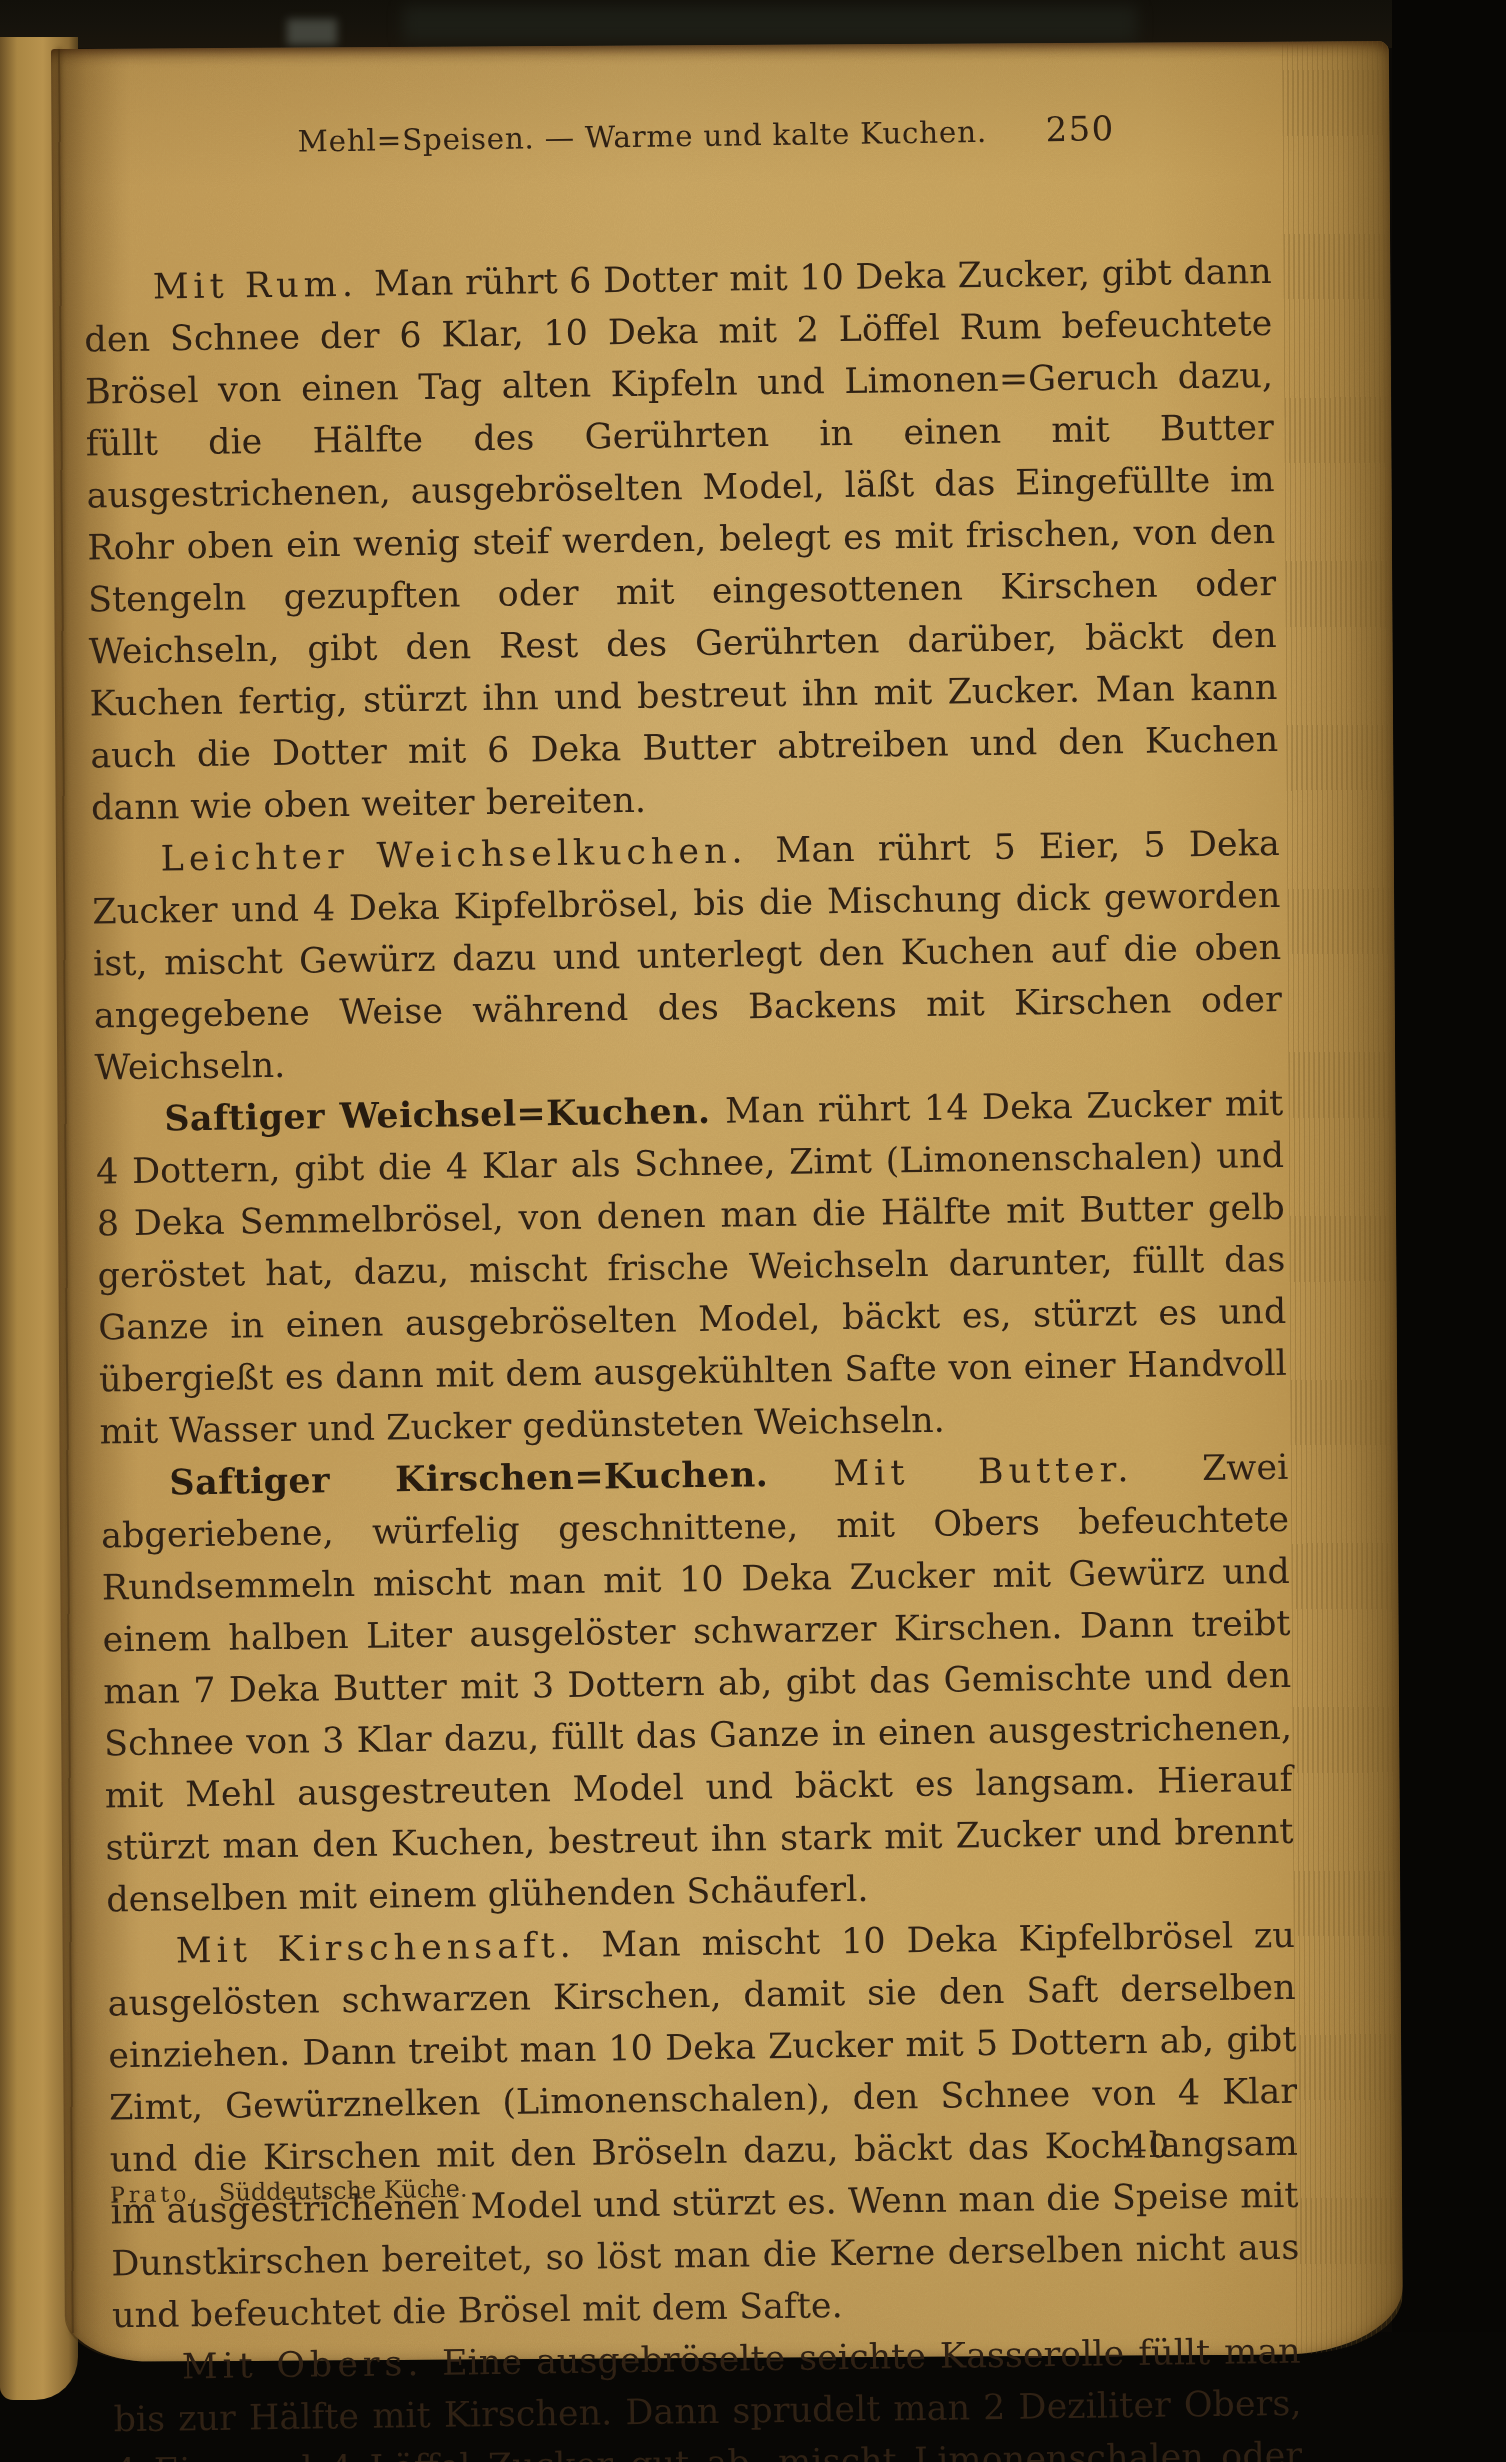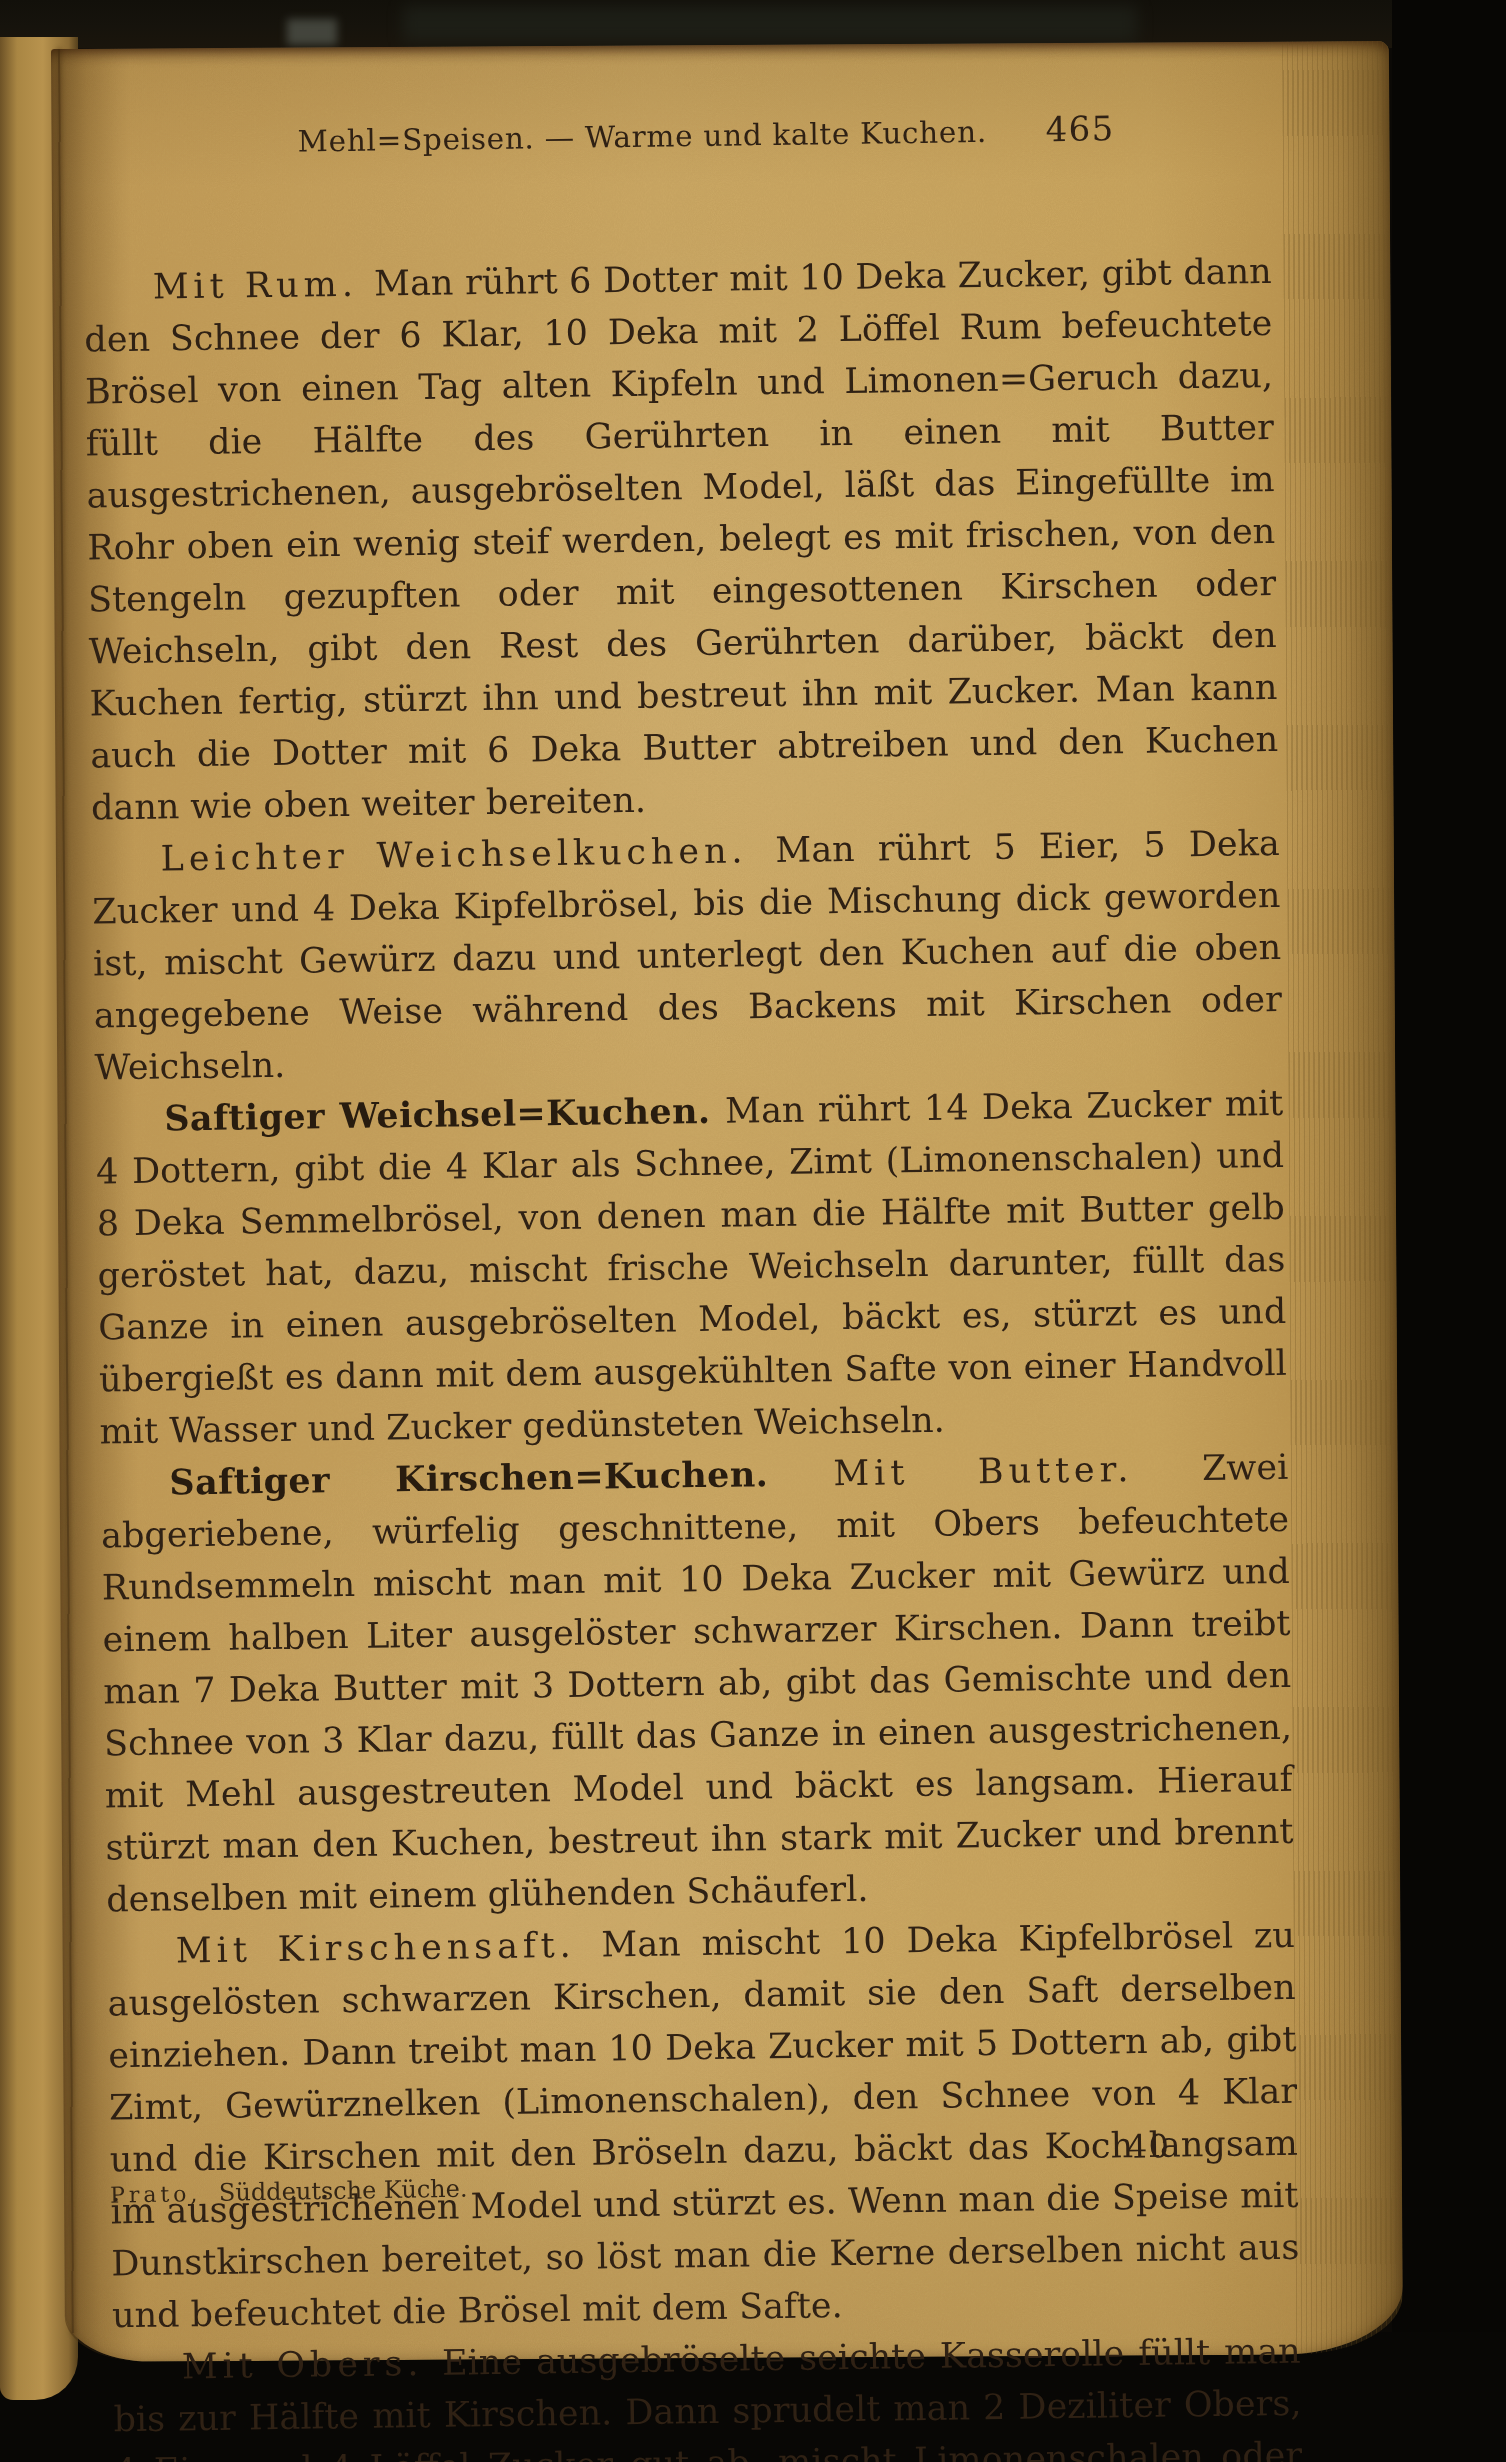--- a/index.html
+++ b/index.html
@@ -127,21 +127,21 @@
     <rect width="100%" height="100%" filter="url(#paperNoise)"></rect>
   </svg>
 
   <div class="fore-edge"></div>
   <div class="gutter-shadow"></div>
   <div class="gutter-crease"></div>
 
   <div class="content">
     <div class="running-header">
       <span class="running-title">Mehl=Speisen. — Warme und kalte Kuchen.</span>
-      <span class="running-pageno">465</span>
+      <span class="running-pageno">250</span>
     </div>
     <div class="body-text">
         <div class="para"><span class="seg-spaced">Mit Rum. </span><span class="seg-normal">Man rührt 6 Dotter mit 10 Deka Zucker, gibt dann den Schnee der 6 Klar, 10 Deka mit 2 Löffel Rum befeuchtete Brösel von einen Tag alten Kipfeln und Limonen=Geruch dazu, füllt die Hälfte des Gerührten in einen mit Butter ausgestrichenen, ausgebröselten Model, läßt das Eingefüllte im Rohr oben ein wenig steif werden, belegt es mit frischen, von den Stengeln gezupften oder mit eingesottenen Kirschen oder Weichseln, gibt den Rest des Gerührten darüber, bäckt den Kuchen fertig, stürzt ihn und bestreut ihn mit Zucker. Man kann auch die Dotter mit 6 Deka Butter abtreiben und den Kuchen dann wie oben weiter bereiten.</span></div>
         <div class="para"><span class="seg-spaced">Leichter Weichselkuchen. </span><span class="seg-normal">Man rührt 5 Eier, 5 Deka Zucker und 4 Deka Kipfelbrösel, bis die Mischung dick geworden ist, mischt Gewürz dazu und unterlegt den Kuchen auf die oben angegebene Weise während des Backens mit Kirschen oder Weichseln.</span></div>
         <div class="para"><span class="seg-bold">Saftiger Weichsel=Kuchen. </span><span class="seg-normal">Man rührt 14 Deka Zucker mit 4 Dottern, gibt die 4 Klar als Schnee, Zimt (Limonenschalen) und 8 Deka Semmelbrösel, von denen man die Hälfte mit Butter gelb geröstet hat, dazu, mischt frische Weichseln darunter, füllt das Ganze in einen ausgebröselten Model, bäckt es, stürzt es und übergießt es dann mit dem ausgekühlten Safte von einer Handvoll mit Wasser und Zucker gedünsteten Weichseln.</span></div>
         <div class="para"><span class="seg-bold">Saftiger Kirschen=Kuchen. </span><span class="seg-spaced">Mit Butter. </span><span class="seg-normal">Zwei abgeriebene, würfelig geschnittene, mit Obers befeuchtete Rundsemmeln mischt man mit 10 Deka Zucker mit Gewürz und einem halben Liter ausgelöster schwarzer Kirschen. Dann treibt man 7 Deka Butter mit 3 Dottern ab, gibt das Gemischte und den Schnee von 3 Klar dazu, füllt das Ganze in einen ausgestrichenen, mit Mehl ausgestreuten Model und bäckt es langsam. Hierauf stürzt man den Kuchen, bestreut ihn stark mit Zucker und brennt denselben mit einem glühenden Schäuferl.</span></div>
         <div class="para"><span class="seg-spaced">Mit Kirschensaft. </span><span class="seg-normal">Man mischt 10 Deka Kipfelbrösel zu ausgelösten schwarzen Kirschen, damit sie den Saft derselben einziehen. Dann treibt man 10 Deka Zucker mit 5 Dottern ab, gibt Zimt, Gewürznelken (Limonenschalen), den Schnee von 4 Klar und die Kirschen mit den Bröseln dazu, bäckt das Koch langsam im ausgestrichenen Model und stürzt es. Wenn man die Speise mit Dunstkirschen bereitet, so löst man die Kerne derselben nicht aus und befeuchtet die Brösel mit dem Safte.</span></div>
         <div class="para"><span class="seg-spaced">Mit Obers. </span><span class="seg-normal">Eine ausgebröselte seichte Kasserolle füllt man bis zur Hälfte mit Kirschen. Dann sprudelt man 2 Deziliter Obers, 4 Eier und 4 Löffel Zucker gut ab, mischt Limonenschalen oder Zimt und Brösel von 2 Kipfeln dazu, gießt die Mischung über die Kirschen, bäckt das Koch und stürzt es.</span></div>
       </div>
   </div>

